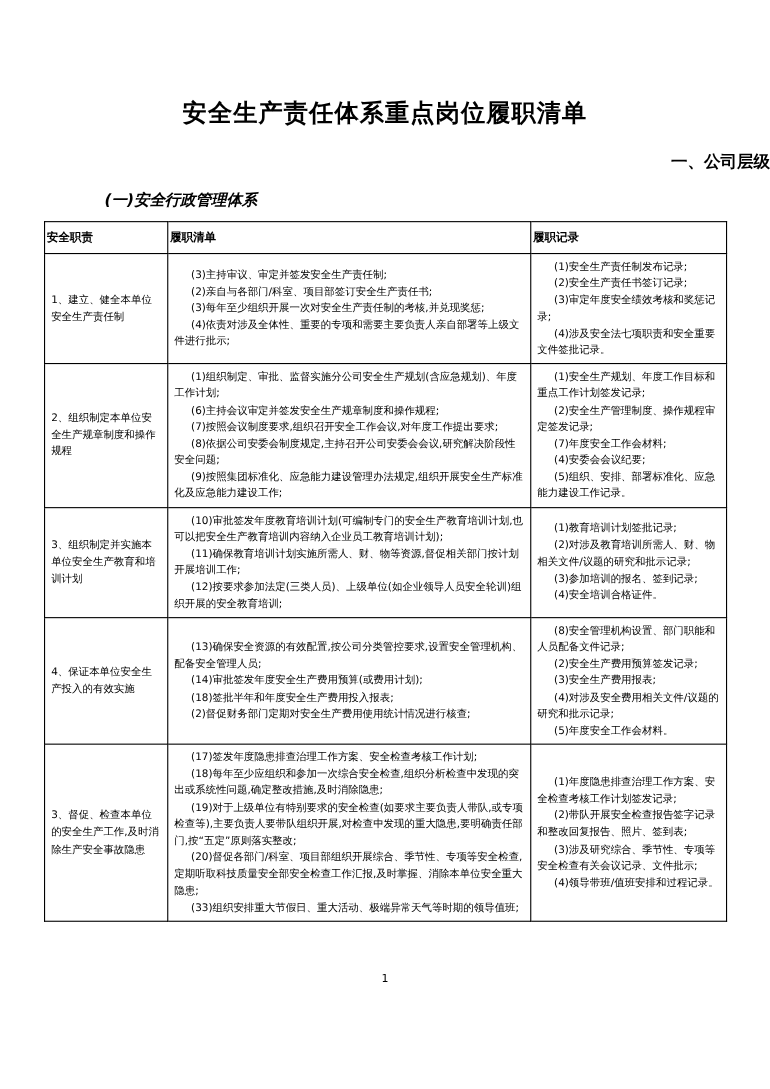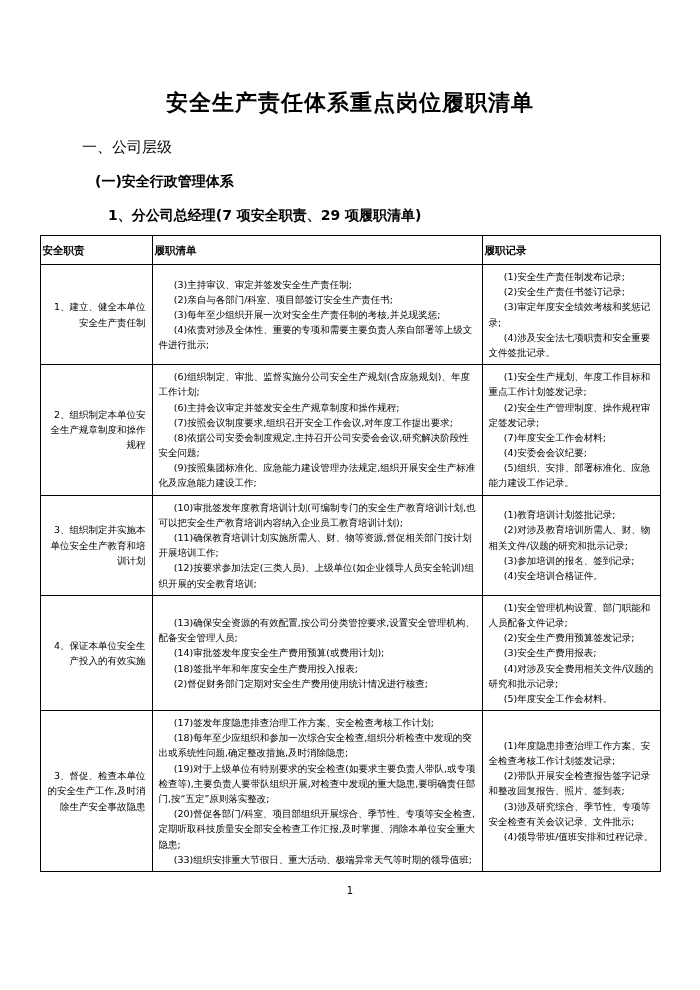--- a/index.html
+++ b/index.html
@@ -5,22 +5,22 @@
   html,body { margin:0; padding:0; background:#ffffff; }
   .page {
     width:700px; height:968px; position:relative; overflow:hidden;
     background:#ffffff; color:#000;
     font-family:"DejaVu Sans","Liberation Sans",sans-serif;
   }
   .doc-title {
     margin:0; padding-top:88px;
     text-align:center; font-size:22px; font-weight:bold; letter-spacing:1px;
   }
-  .h1 { margin:20px 0 0 82px;  font-size:15px; font-weight:normal; }
-  .h2 { margin:16px 0 0 95px;  font-size:14px; font-weight:bold; }
+  .h1 { margin:20px 0 0 82px;  font-size:15px; font-weight:bold;text-align:right; }
+  .h2 { margin:16px 0 0 95px;  font-size:14px; font-weight:bold;font-style:italic; }
   .h3 { margin:16px 0 0 108px; font-size:14px; font-weight:bold; }
 
   table.duty-table {
     width:620px; margin:10px auto 0 auto;
     border-collapse:collapse; table-layout:fixed;
   }
   .duty-table th, .duty-table td {
     border:1px solid #000;
     font-size:9.5px; line-height:1.6;
     padding:4px 6px;
@@ -28,38 +28,37 @@
     word-break:break-all;
   }
   .duty-table th {
     text-align:left; font-weight:bold; font-size:10.5px;
     height:20px; padding:4px 2px;
   }
   .col-duty   { width:112px; }
   .col-list   { width:330px; }
   .col-record { width:178px; }
 
-  td.duty-cell { text-align:right; }
+  td.duty-cell { text-align:left; }
   p.item { margin:0; text-indent:1.6em; }
 
   .page-number {
     position:absolute; left:0; right:0; bottom:72px;
     text-align:center; font-size:10px;
   }
 </style>
 </head>
 <body>
 
 <div class="page">
 
   <h1 class="doc-title">安全生产责任体系重点岗位履职清单</h1>
 
   <div class="h1">一、公司层级</div>
   <div class="h2">(一)安全行政管理体系</div>
-  <div class="h3">1、分公司总经理(7 项安全职责、29 项履职清单)</div>
 
   <table class="duty-table">
     <colgroup>
       <col class="col-duty">
       <col class="col-list">
       <col class="col-record">
     </colgroup>
     <thead>
       <tr>
         <th>安全职责</th>
@@ -79,21 +78,21 @@
           <td>
             <p class="item">(1)安全生产责任制发布记录;</p>
             <p class="item">(2)安全生产责任书签订记录;</p>
             <p class="item">(3)审定年度安全绩效考核和奖惩记录;</p>
             <p class="item">(4)涉及安全法七项职责和安全重要文件签批记录。</p>
           </td>
         </tr>
         <tr>
           <td class="duty-cell">2、组织制定本单位安全生产规章制度和操作规程</td>
           <td>
-            <p class="item">(6)组织制定、审批、监督实施分公司安全生产规划(含应急规划)、年度工作计划;</p>
+            <p class="item">(1)组织制定、审批、监督实施分公司安全生产规划(含应急规划)、年度工作计划;</p>
             <p class="item">(6)主持会议审定并签发安全生产规章制度和操作规程;</p>
             <p class="item">(7)按照会议制度要求,组织召开安全工作会议,对年度工作提出要求;</p>
             <p class="item">(8)依据公司安委会制度规定,主持召开公司安委会会议,研究解决阶段性安全问题;</p>
             <p class="item">(9)按照集团标准化、应急能力建设管理办法规定,组织开展安全生产标准化及应急能力建设工作;</p>
           </td>
           <td>
             <p class="item">(1)安全生产规划、年度工作目标和重点工作计划签发记录;</p>
             <p class="item">(2)安全生产管理制度、操作规程审定签发记录;</p>
             <p class="item">(7)年度安全工作会材料;</p>
             <p class="item">(4)安委会会议纪要;</p>
@@ -116,21 +115,21 @@
         </tr>
         <tr>
           <td class="duty-cell">4、保证本单位安全生产投入的有效实施</td>
           <td>
             <p class="item">(13)确保安全资源的有效配置,按公司分类管控要求,设置安全管理机构、配备安全管理人员;</p>
             <p class="item">(14)审批签发年度安全生产费用预算(或费用计划);</p>
             <p class="item">(18)签批半年和年度安全生产费用投入报表;</p>
             <p class="item">(2)督促财务部门定期对安全生产费用使用统计情况进行核查;</p>
           </td>
           <td>
-            <p class="item">(1)安全管理机构设置、部门职能和人员配备文件记录;</p>
+            <p class="item">(8)安全管理机构设置、部门职能和人员配备文件记录;</p>
             <p class="item">(2)安全生产费用预算签发记录;</p>
             <p class="item">(3)安全生产费用报表;</p>
             <p class="item">(4)对涉及安全费用相关文件/议题的研究和批示记录;</p>
             <p class="item">(5)年度安全工作会材料。</p>
           </td>
         </tr>
         <tr>
           <td class="duty-cell">3、督促、检查本单位的安全生产工作,及时消除生产安全事故隐患</td>
           <td>
             <p class="item">(17)签发年度隐患排查治理工作方案、安全检查考核工作计划;</p>

